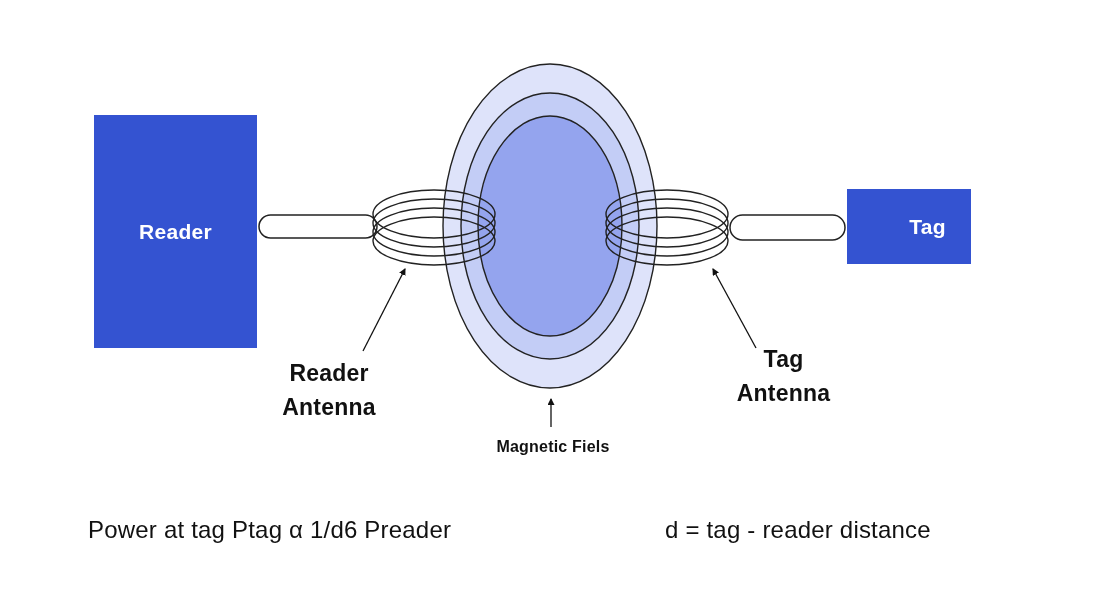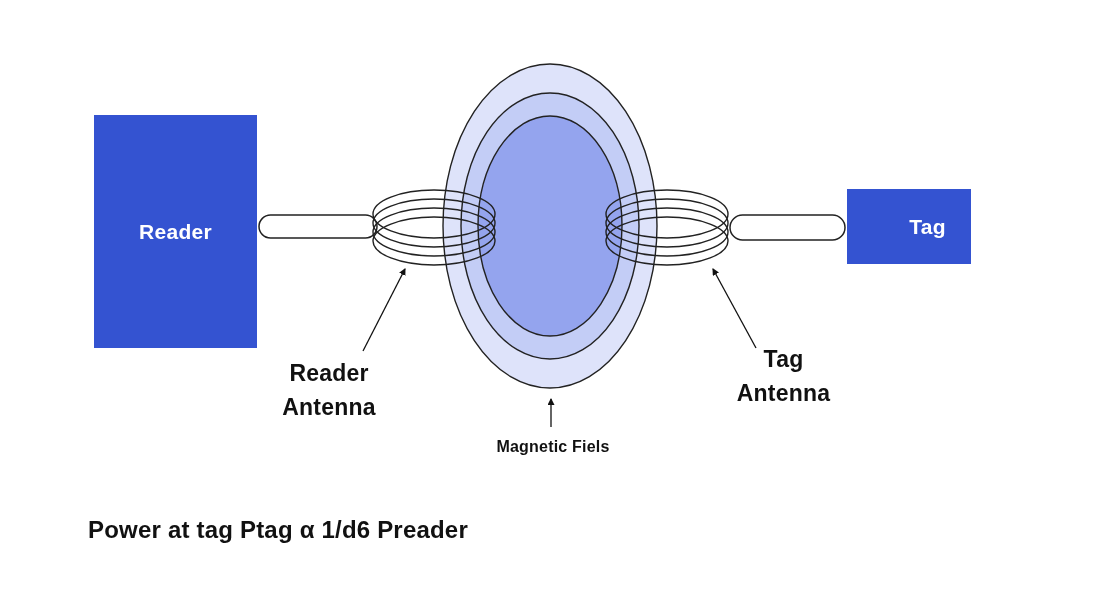--- a/index.html
+++ b/index.html
@@ -34,21 +34,21 @@
     display: flex;
     align-items: center;
     justify-content: center;
     font-weight: 700;
     color: #ffffff;
     font-size: 21px;
     letter-spacing: 0.3px;
   }
   .footer-label {
     position: absolute;
-    font-weight: 700;
+    font-weight: 400;
     color: #111111;
     font-size: 24px;
     white-space: nowrap;
     letter-spacing: 0.2px;
   }
 </style>
 </head>
 <body>
 
 <div class="stage">
@@ -98,14 +98,15 @@
   </div>
 
   <div class="overlay-label" style="left:701px; top:342px; width:165px;">
     <div>Tag</div>
     <div>Antenna</div>
   </div>
 
   <div class="overlay-label" style="left:453px; top:430px; width:200px; font-size:16px;">Magnetic Fiels</div>
 
   <div class="footer-label" style="left:88px; top:516px;">Power at tag Ptag α 1/d6 Preader</div>
+  <div class="footer-label" style="left:665px; top:516px;">d = tag - reader distance</div>
 
 </div>
 
 </body></html>

